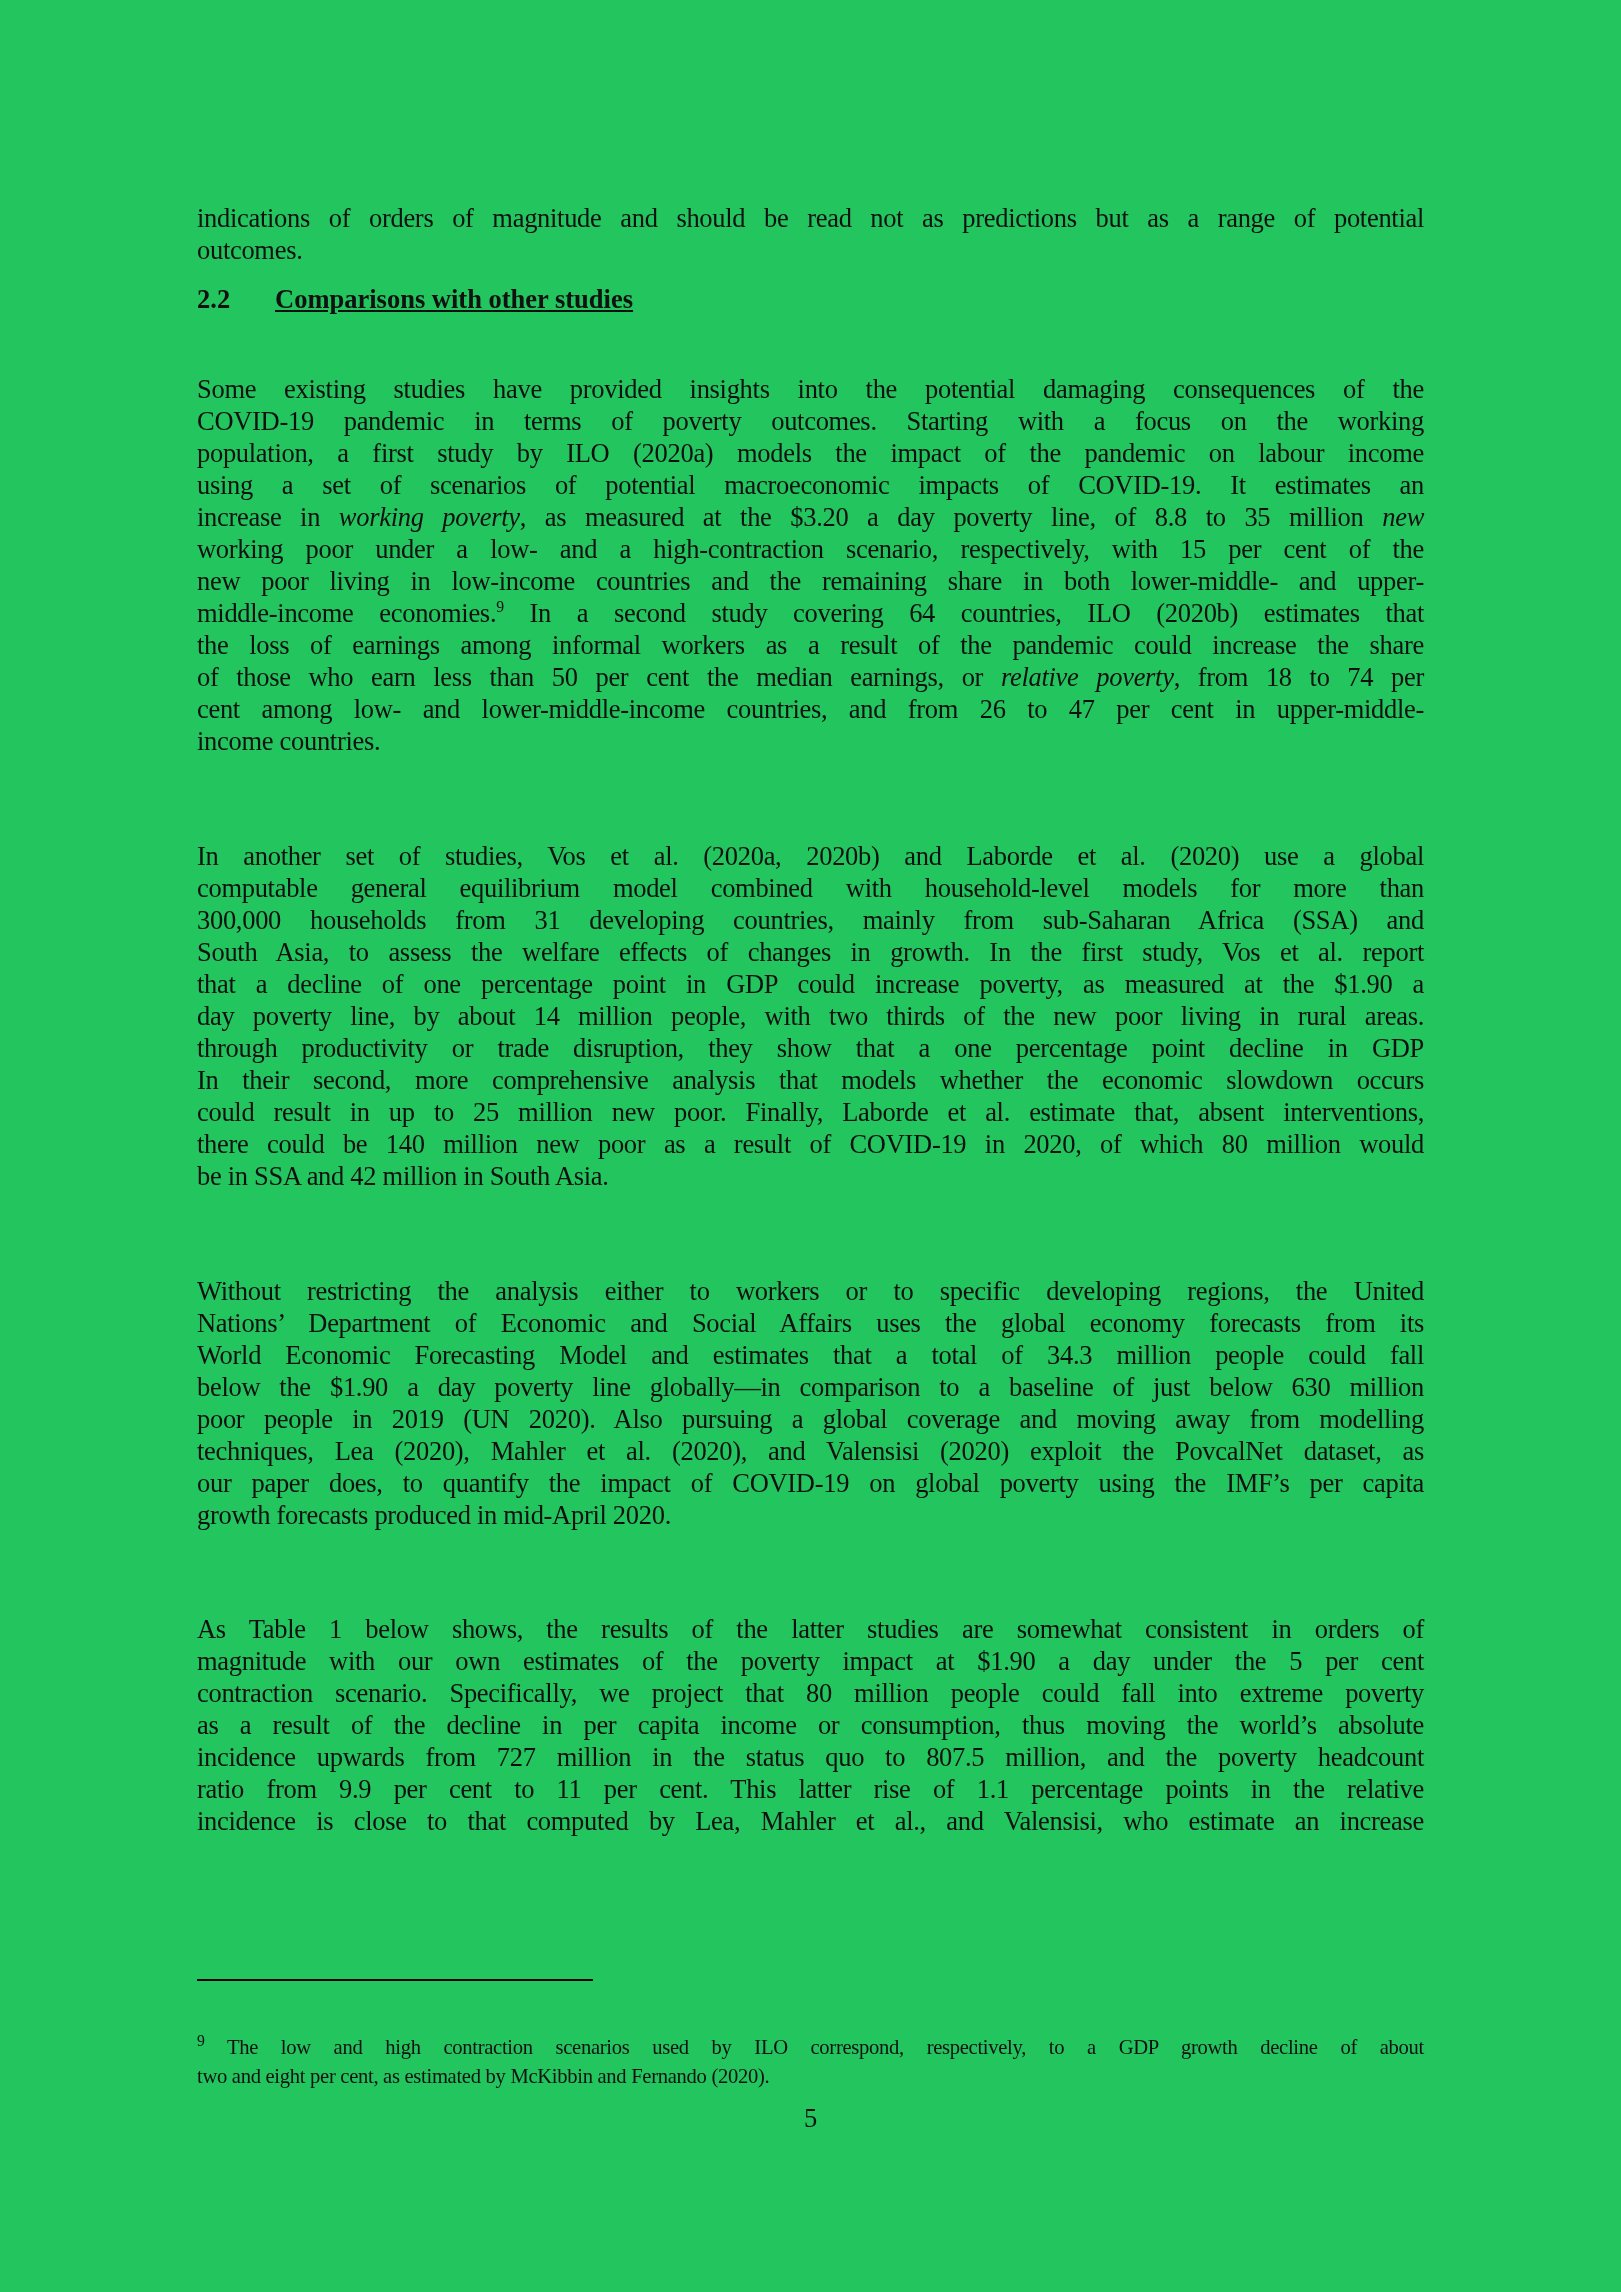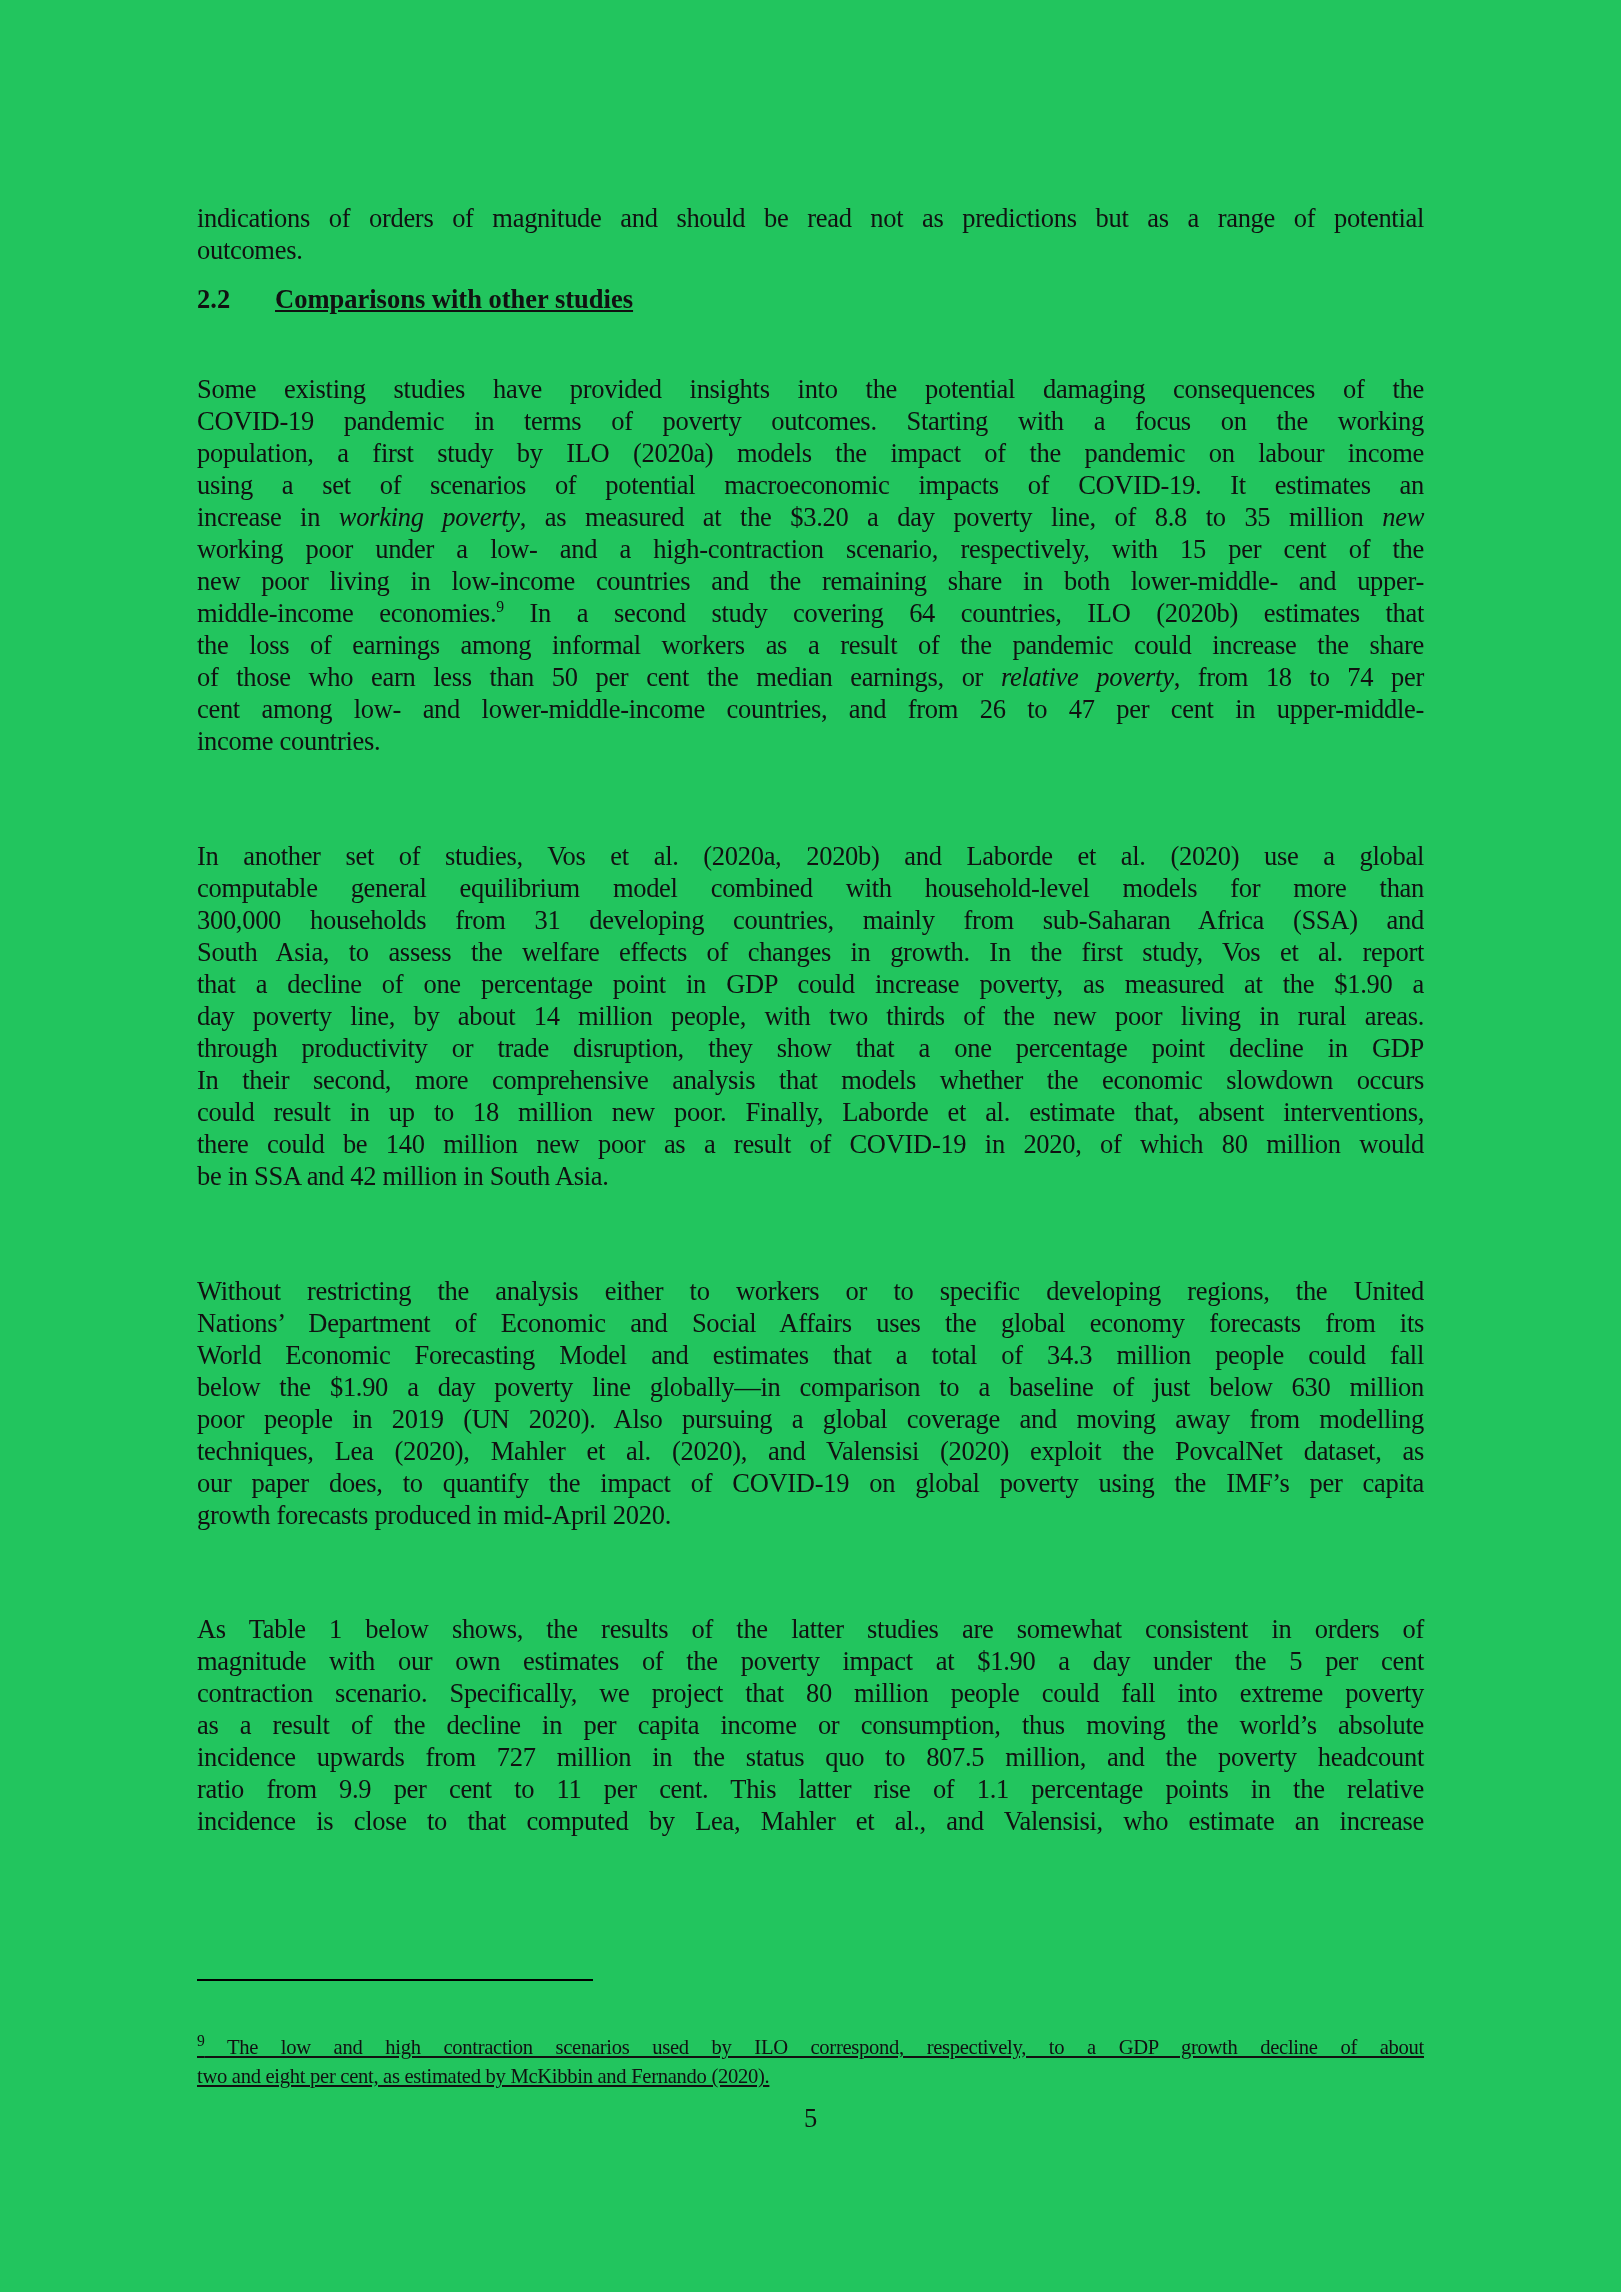--- a/index.html
+++ b/index.html
@@ -7,21 +7,21 @@
   .page { position: absolute; left: 0; top: 0; width: 1621px; height: 2293px; background: #22c55e; color: #111; }
   .col { position: absolute; left: 197px; width: 1227px; font-family: "Liberation Serif", "DejaVu Serif", serif; }
   .para { position: absolute; left: 0; width: 1227px; font-size: 26.5px; line-height: 32px; }
   .line { display: block; height: 32px; white-space: nowrap; text-align: justify; text-align-last: justify; letter-spacing: -0.3px; }
   .line.last { text-align-last: left; }
   .heading { position: absolute; left: 0; font-size: 26.5px; font-weight: bold; white-space: nowrap; }
   .heading .num { display: inline-block; width: 78px; }
   i { font-style: italic; margin-top: 16px; }
   sup { font-size: 15.7px; line-height: 0; vertical-align: super; }
   .fn-rule { position: absolute; left: 197px; top: 1979px; width: 396px; height: 2px; background: #000; }
-  .footnote { position: absolute; left: 197px; width: 1227px; font-family: "Liberation Serif", "DejaVu Serif", serif; font-size: 20.6px; line-height: 29px; letter-spacing: -0.2px; text-decoration: underline; }
+  .footnote { position: absolute; left: 197px; width: 1227px; font-family: "Liberation Serif", "DejaVu Serif", serif; font-size: 20.6px; line-height: 29px; letter-spacing: -0.2px; }
   .footnote .line { height: 29px; }
   .page-num { position: absolute; top: 2103px; left: 0; width: 1621px; text-align: center; font-family: "Liberation Serif", "DejaVu Serif", serif; font-size: 26.5px; }
 </style>
 </head>
 <body>
 
 <div class="page">
 
   <div class="col">
     <div class="para" id="p-intro" style="top:202px;">
@@ -49,21 +49,21 @@
       </div>
     <div class="para" id="p-1" style="top:840px;">
         <span class="line">In another set of studies, Vos et al. (2020a, 2020b) and Laborde et al. (2020) use a global</span>
         <span class="line">computable general equilibrium model combined with household-level models for more than</span>
         <span class="line">300,000 households from 31 developing countries, mainly from sub-Saharan Africa (SSA) and</span>
         <span class="line">South Asia, to assess the welfare effects of changes in growth. In the first study, Vos et al. report</span>
         <span class="line">that a decline of one percentage point in GDP could increase poverty, as measured at the $1.90 a</span>
         <span class="line">day poverty line, by about 14 million people, with two thirds of the new poor living in rural areas.</span>
         <span class="line">through productivity or trade disruption, they show that a one percentage point decline in GDP</span>
         <span class="line">In their second, more comprehensive analysis that models whether the economic slowdown occurs</span>
-        <span class="line">could result in up to 18 million new poor. Finally, Laborde et al. estimate that, absent interventions,</span>
+        <span class="line">could result in up to 25 million new poor. Finally, Laborde et al. estimate that, absent interventions,</span>
         <span class="line">there could be 140 million new poor as a result of COVID-19 in 2020, of which 80 million would</span>
         <span class="line last">be in SSA and 42 million in South Asia.</span>
       </div>
     <div class="para" id="p-2" style="top:1275px;">
         <span class="line">Without restricting the analysis either to workers or to specific developing regions, the United</span>
         <span class="line">Nations’ Department of Economic and Social Affairs uses the global economy forecasts from its</span>
         <span class="line">World Economic Forecasting Model and estimates that a total of 34.3 million people could fall</span>
         <span class="line">below the $1.90 a day poverty line globally—in comparison to a baseline of just below 630 million</span>
         <span class="line">poor people in 2019 (UN 2020). Also pursuing a global coverage and moving away from modelling</span>
         <span class="line">techniques, Lea (2020), Mahler et al. (2020), and Valensisi (2020) exploit the PovcalNet dataset, as</span>

